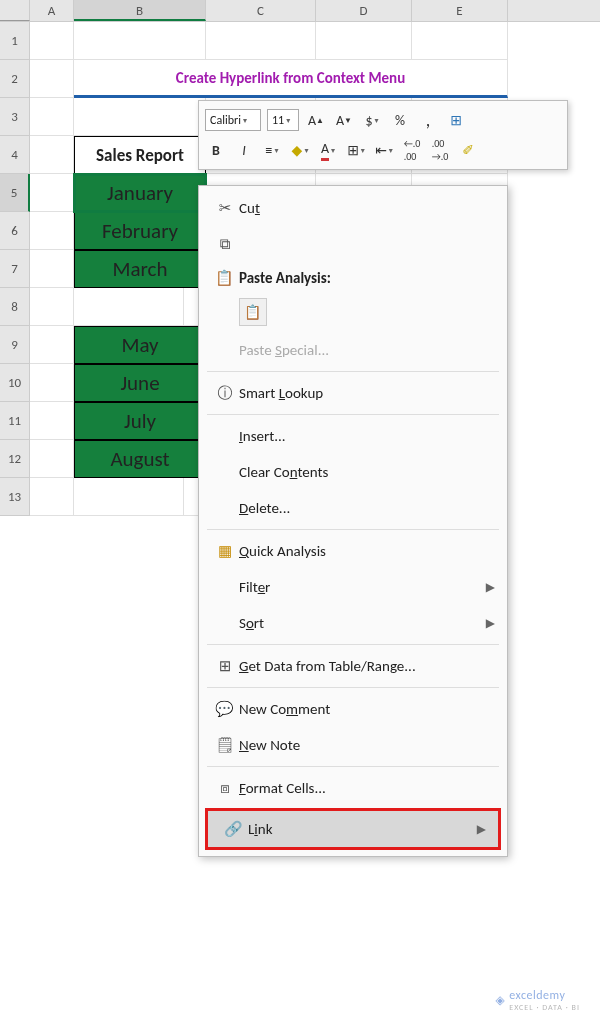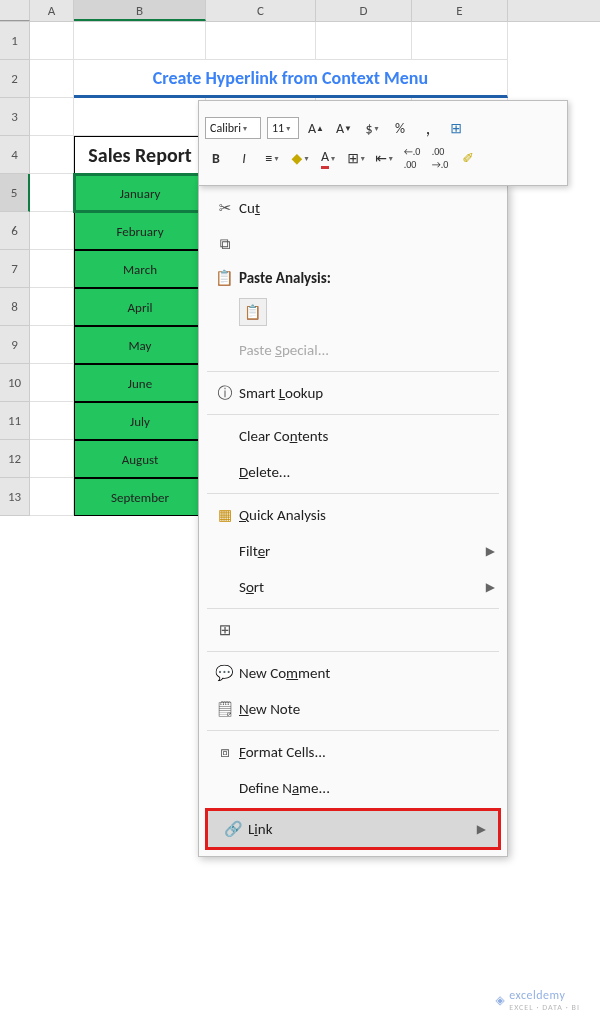--- a/index.html
+++ b/index.html
@@ -7,25 +7,25 @@
 .grid { position: relative; width: 100%; height: 560px; }
 .col-headers { display: flex; height: 22px; background: #e6e6e6; border-bottom: 1px solid #ccc; }
 .corner { width: 30px; border-right: 1px solid #ccc; background: #e6e6e6; border-bottom: 1px solid #999; }
 .col-header { text-align: center; font-size: 13px; color: #555; border-right: 1px solid #ccc; line-height: 22px; background: #e6e6e6; }
 .col-header.active { background: #d4d4d4; border-bottom: 2px solid #107c41; }
 .col-A { width: 44px; } .col-B { width: 132px; } .col-C { width: 110px; } .col-D { width: 96px; } .col-E { width: 96px; }
 .row { display: flex; height: 38px; }
 .row-header { width: 30px; background: #e6e6e6; border-right: 1px solid #ccc; border-bottom: 1px solid #ccc; text-align: center; font-size: 13px; color: #555; line-height: 38px; }
 .row-header.active { background: #d4d4d4; border-right: 2px solid #107c41; }
 .cell { border-right: 1px solid #e0e0e0; border-bottom: 1px solid #e0e0e0; padding: 0 6px; display: flex; align-items: center; justify-content: center; background: #fff; font-size: 16px; }
-.title-cell { font-size: 18px; font-weight: bold; color: #3b82f6; border-bottom: 3px solid #1f5faa; justify-content: center; }
-.table-header { font-weight: bold; font-size: 20px; justify-content: center; border: 1px solid #000; background: #fff; }
-.table-cell { border: 1px solid #000; font-size: 13px; justify-content: center; background: #22c55e; }
+.title-cell { font-size: 15px; font-weight: bold; color: #a21caf; border-bottom: 3px solid #1f5faa; justify-content: center; }
+.table-header { font-weight: bold; font-size: 17px; justify-content: center; border: 1px solid #000; background: #fff; }
+.table-cell { border: 1px solid #000; font-size: 21px; justify-content: center; background: #15803d; }
 .table-cell.selected { outline: 3px solid #107c41; outline-offset: -2px; position: relative; z-index: 2; }
-.mini-toolbar { position: absolute; left: 198px; top: 100px; width: 370px; background: #fafafa; border: 1px solid #bdbdbd; box-shadow: 2px 2px 6px rgba(0,0,0,0.2); padding: 12px 6px; z-index: 10; }
+.mini-toolbar { position: absolute; left: 198px; top: 100px; width: 370px; background: #fafafa; border: 1px solid #bdbdbd; box-shadow: 2px 2px 6px rgba(0,0,0,0.2); padding: 4px 6px; z-index: 10; }
 .mt-row { display: flex; align-items: center; gap: 6px; height: 30px; }
 .mt-btn { min-width: 22px; height: 24px; display: flex; align-items: center; justify-content: center; font-size: 14px; color: #333; cursor: pointer; padding: 0 2px; }
 .mt-sel { font-size: 12px; border: 1px solid #aaa; height: 22px; padding: 0 4px; display: flex; align-items: center; background: #fff; }
 .mt-fontname { width: 56px; } .mt-fontsize { width: 32px; }
 .mt-caret { font-size: 8px; margin-left: 2px; color: #666; }
 .context-menu { position: absolute; left: 198px; top: 185px; width: 310px; background: #fafafa; border: 1px solid #bdbdbd; box-shadow: 2px 2px 8px rgba(0,0,0,0.25); z-index: 9; padding: 4px 0; }
 .cm-item { display: flex; align-items: center; height: 36px; padding: 0 12px; font-size: 15px; cursor: pointer; }
 .cm-item.disabled { color: #aaa; cursor: default; }
 .cm-item.section-label { font-weight: bold; cursor: default; height: 32px; }
 .cm-item.highlighted { background: #d8d8d8; }
@@ -110,21 +110,20 @@
       <div class="cell col-A"></div>
       <div class="cell col-B table-cell">March</div>
       <div class="cell col-C"></div>
       <div class="cell col-D"></div>
       <div class="cell col-E"></div>
     </div>
 
   <div class="row">
       <div class="row-header">8</div>
       <div class="cell col-A"></div>
-      <div class="cell col-B table-cell">April</div>
       <div class="cell col-C"></div>
       <div class="cell col-D"></div>
       <div class="cell col-E"></div>
     </div>
 
   <div class="row">
       <div class="row-header">9</div>
       <div class="cell col-A"></div>
       <div class="cell col-B table-cell">May</div>
       <div class="cell col-C"></div>
@@ -155,21 +154,20 @@
       <div class="cell col-A"></div>
       <div class="cell col-B table-cell">August</div>
       <div class="cell col-C"></div>
       <div class="cell col-D"></div>
       <div class="cell col-E"></div>
     </div>
 
   <div class="row">
       <div class="row-header">13</div>
       <div class="cell col-A"></div>
-      <div class="cell col-B table-cell">September</div>
       <div class="cell col-C"></div>
       <div class="cell col-D"></div>
       <div class="cell col-E"></div>
     </div>
 </div>
 
 <div class="mini-toolbar">
   <div class="mt-row">
     <div class="mt-sel mt-fontname">
         <span>Calibri</span>
@@ -224,20 +222,24 @@
       <span class="cm-label">Paste <u class="hotkey">S</u>pecial...</span>
     </div>
   <div class="cm-sep"></div>
   <div class="cm-item">
       <span class="cm-icon">ⓘ</span>
       <span class="cm-label">Smart <u class="hotkey">L</u>ookup</span>
     </div>
   <div class="cm-sep"></div>
   <div class="cm-item">
       <span class="cm-icon"></span>
+      <span class="cm-label"><u class="hotkey">I</u>nsert...</span>
+    </div>
+  <div class="cm-item">
+      <span class="cm-icon"></span>
       <span class="cm-label">Clear Co<u class="hotkey">n</u>tents</span>
     </div>
   <div class="cm-item">
       <span class="cm-icon"></span>
       <span class="cm-label"><u class="hotkey">D</u>elete...</span>
     </div>
   <div class="cm-sep"></div>
   <div class="cm-item">
       <span class="cm-icon" style="color:#c58a00">▦</span>
       <span class="cm-label"><u class="hotkey">Q</u>uick Analysis</span>
@@ -248,38 +250,35 @@
       <span class="cm-arrow">▶</span>
     </div>
   <div class="cm-item">
       <span class="cm-icon"></span>
       <span class="cm-label">S<u class="hotkey">o</u>rt</span>
       <span class="cm-arrow">▶</span>
     </div>
   <div class="cm-sep"></div>
   <div class="cm-item">
       <span class="cm-icon">⊞</span>
+      <span class="cm-label"><u class="hotkey">G</u>et Data from Table/Range...</span>
     </div>
   <div class="cm-sep"></div>
   <div class="cm-item">
       <span class="cm-icon">💬</span>
       <span class="cm-label">New Co<u class="hotkey">m</u>ment</span>
     </div>
   <div class="cm-item">
       <span class="cm-icon">🗒</span>
       <span class="cm-label"><u class="hotkey">N</u>ew Note</span>
     </div>
   <div class="cm-sep"></div>
   <div class="cm-item">
       <span class="cm-icon">⧈</span>
       <span class="cm-label"><u class="hotkey">F</u>ormat Cells...</span>
-    </div>
-  <div class="cm-item">
-      <span class="cm-icon"></span>
-      <span class="cm-label">Define N<u class="hotkey">a</u>me...</span>
     </div>
   <div class="cm-link-box">
     <div class="cm-item highlighted">
         <span class="cm-icon">🔗</span>
         <span class="cm-label">L<u class="hotkey">i</u>nk</span>
         <span class="cm-arrow">▶</span>
       </div>
   </div>
 </div>
 

